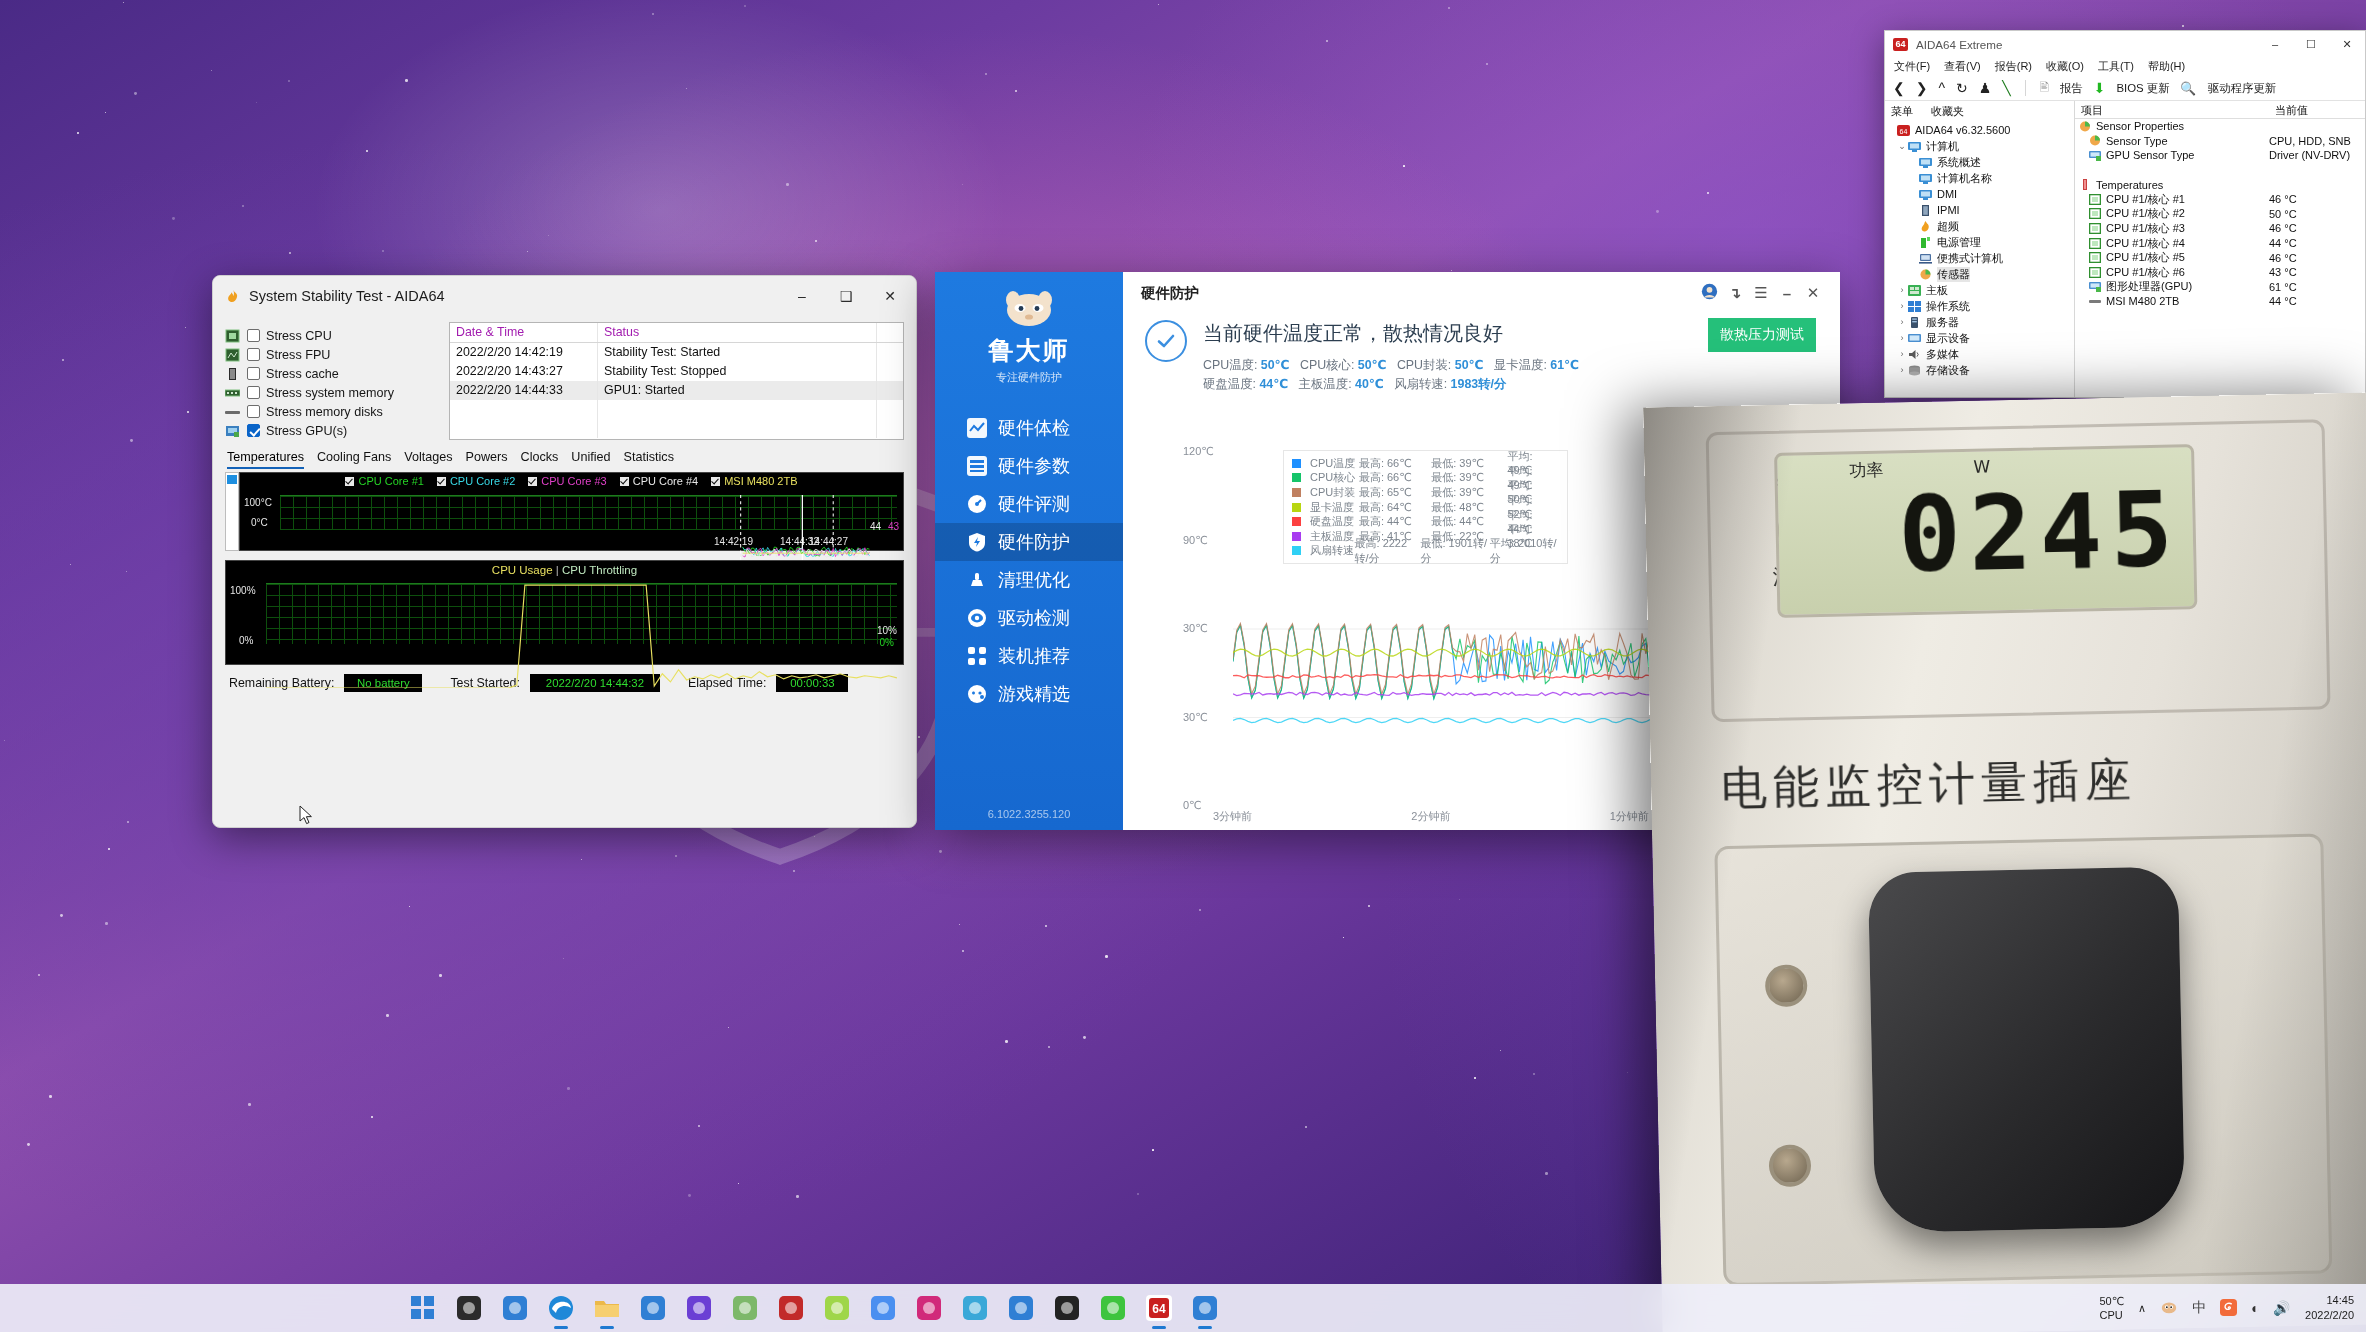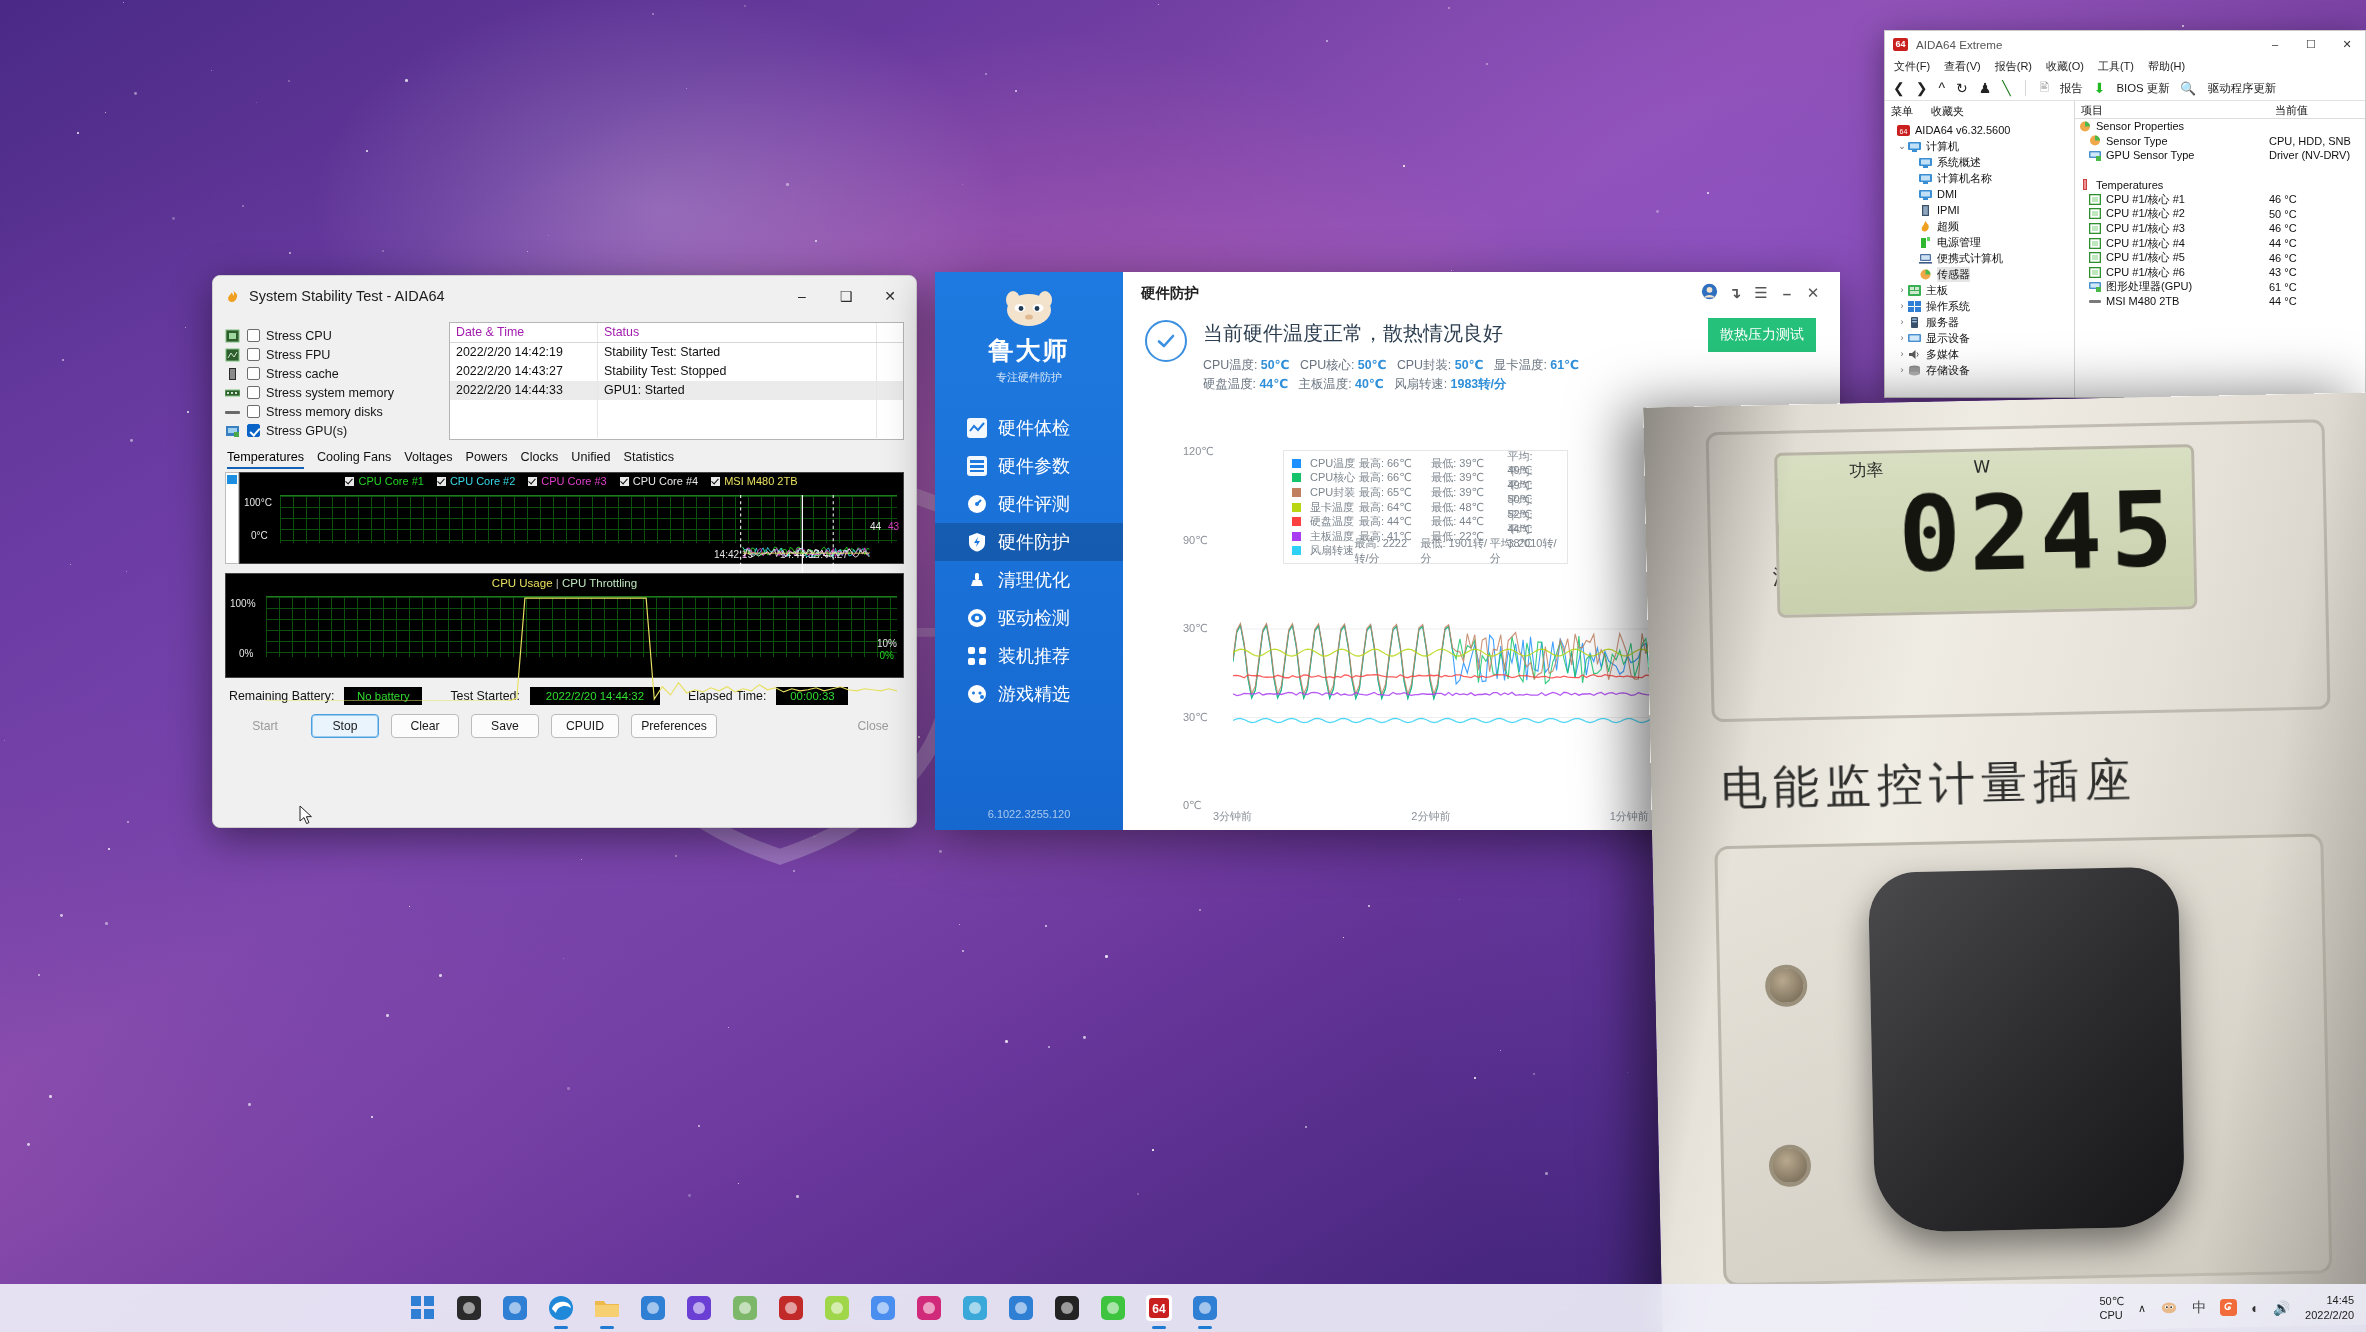--- a/index.html
+++ b/index.html
@@ -539,21 +539,21 @@
         <span class="">Powers</span>
         <span class="">Clocks</span>
         <span class="">Unified</span>
         <span class="">Statistics</span>
       </div>
 
     <div class="charts">
       <div class="sidebar-strip">
           <i></i>
         </div>
-      <div class="chartbox" style="height:92px">
+      <div class="chartbox" style="height:79px">
         <div class="legend" id="temp-legend">
             <span>
               <i class="lcb"></i>
               <em style="font-style:normal;color:#25d425">CPU Core #1</em>
             </span>
             <span>
               <i class="lcb"></i>
               <em style="font-style:normal;color:#38d9e6">CPU Core #2</em>
             </span>
             <span>
@@ -610,29 +610,20 @@
 
     <div class="statusrow">
       <span>Remaining Battery:</span>
       <span class="lcd">No battery</span>
       <span style="margin-left:18px">Test Started:</span>
       <span class="lcd" style="min-width:130px">2022/2/20 14:44:32</span>
       <span style="margin-left:18px">Elapsed Time:</span>
       <span class="lcd" style="min-width:72px">00:00:33</span>
     </div>
 
-    <div class="btnrow" id="sst-buttons">
-        <div class="bt dis flat">Start</div>
-        <div class="bt focus">Stop</div>
-        <div class="bt">Clear</div>
-        <div class="bt">Save</div>
-        <div class="bt">CPUID</div>
-        <div class="bt" style="width:86px">Preferences</div>
-        <div class="bt dis flat" style="margin-left:auto;width:58px">Close</div>
-      </div>
   </div>
 </div>
 
 <svg id="cursor" viewBox="0 0 14 20">
   <path d="M1 1 L1 16 L5 12.6 L7.6 18.6 L10 17.5 L7.4 11.7 L12.4 11.6 Z" fill="#fff" stroke="#222" stroke-width="1"></path>
 </svg>
 
 <div class="win" id="lds">
   <div class="side">
     <div class="lds-logo">

